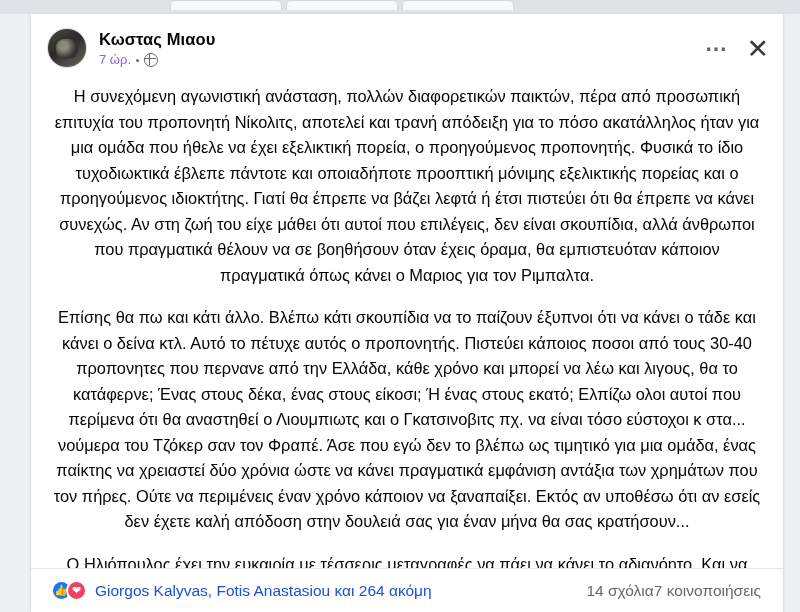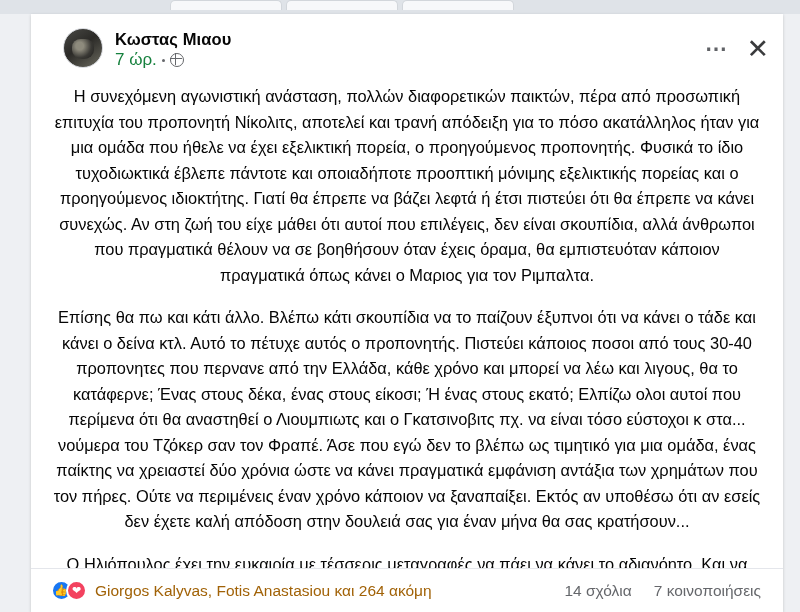--- a/index.html
+++ b/index.html
@@ -42,21 +42,20 @@
     height: 598px;
     background: #ffffff;
     box-shadow: 0 1px 3px rgba(0,0,0,0.18);
     overflow: hidden;
   }
   .post-header {
     position: relative;
     padding: 14px 16px 4px 16px;
     display: flex;
     align-items: flex-start;
-    margin-left: 16px;
   }
   .avatar {
     width: 40px;
     height: 40px;
     border-radius: 50%;
     background: linear-gradient(145deg, #4a4a46 0%, #2b2a27 45%, #6b6a5f 100%);
     flex: 0 0 auto;
     border: 1px solid #d8dadf;
     box-sizing: border-box;
     overflow: hidden;
@@ -78,22 +77,22 @@
   }
   .author {
     font-size: 16.5px;
     font-weight: bold;
     color: #050505;
     line-height: 20px;
     letter-spacing: 0.1px;
   }
   .meta {
     margin-top: 3px;
-    font-size: 17px;
-    color: #15803d;
+    font-size: 13px;
+    color: #8b5cf6;
     display: flex;
     align-items: center;
     gap: 5px;
     line-height: 16px;
   }
   .meta .dot {
     width: 3px;
     height: 3px;
     border-radius: 50%;
     background: #65676b;
@@ -191,27 +190,26 @@
   .reaction-like {
     background: #1877f2;
   }
   .reaction-love {
     background: #f3425f;
     margin-left: -6px;
   }
   .reaction-names {
     margin-left: 8px;
     font-size: 15.5px;
-    color: #a16207;
+    color: #1d4ed8;
     white-space: nowrap;
   }
   .footer-right {
     display: flex;
     align-items: center;
-    gap: 22px;
     font-size: 15.5px;
     color: #65676b;
     white-space: nowrap;
   }
   .footer-right span {
     cursor: pointer;
   }
 </style>
 </head>
 <body>

